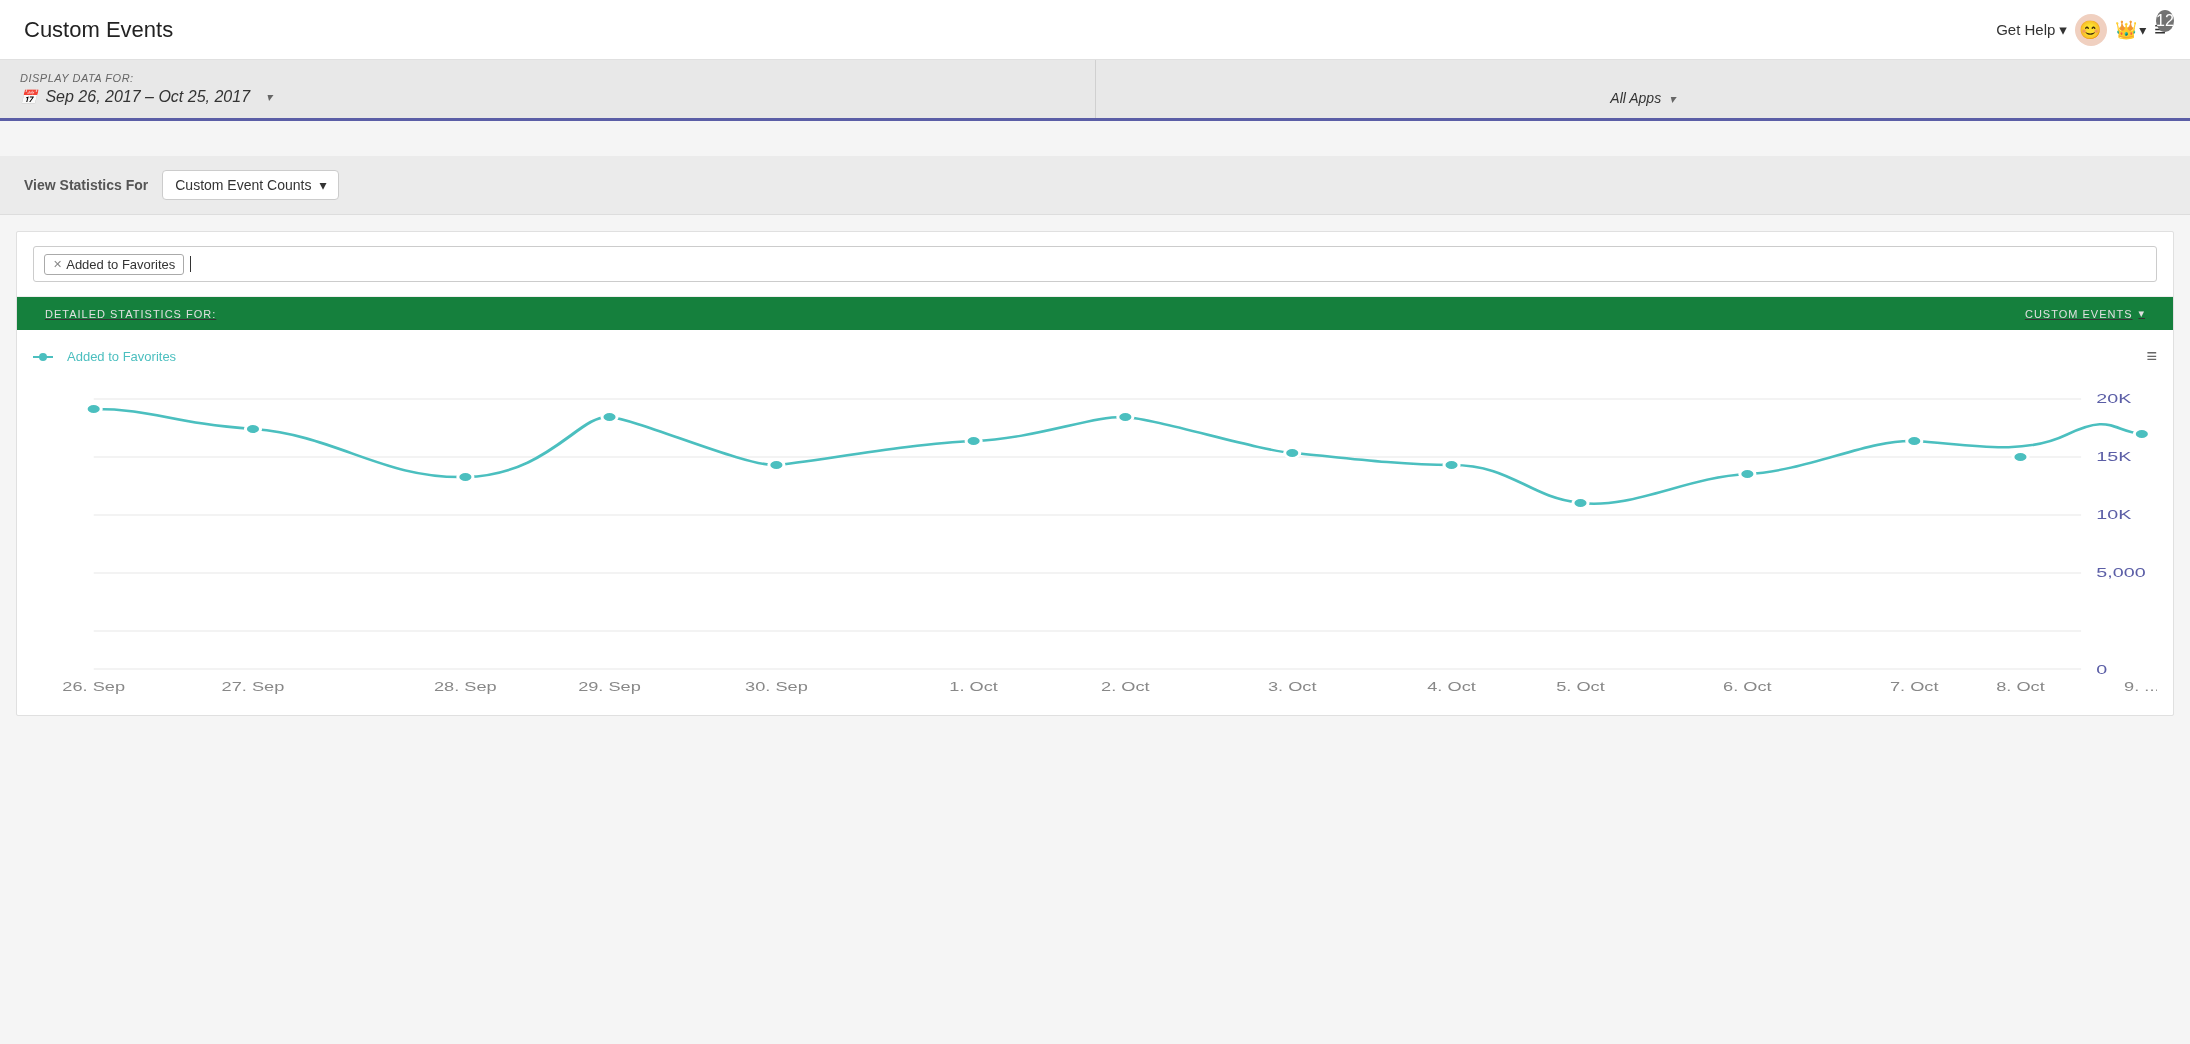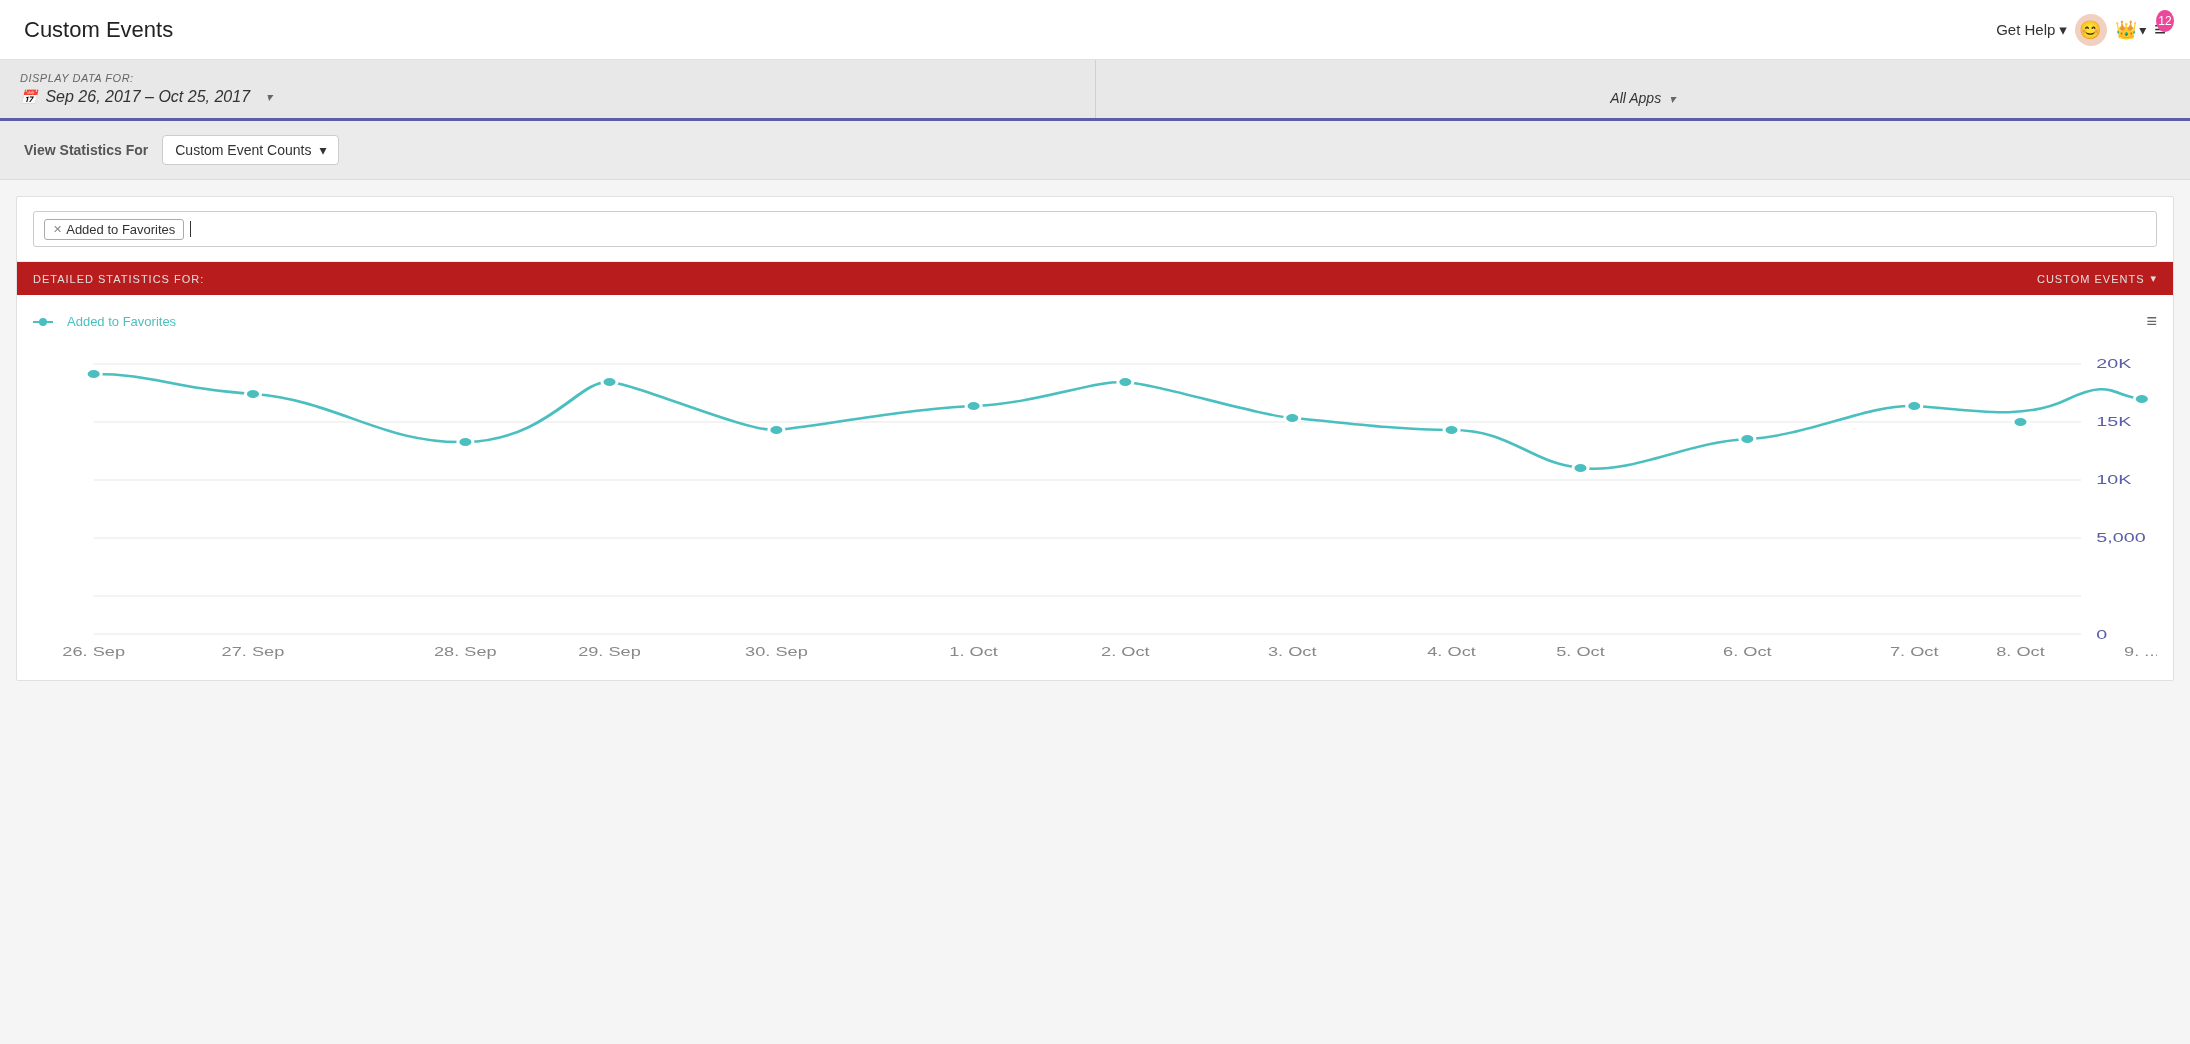--- a/index.html
+++ b/index.html
@@ -54,26 +54,26 @@
       gap: 2px;
       cursor: pointer;
     }
     .crown-icon { font-size: 18px; color: #f5a623; }
     .menu-icon {
       font-size: 20px;
       cursor: pointer;
       position: relative;
     }
     .badge {
-      background: #ec4899;
+      background: #737373;
       color: #fff;
       border-radius: 50%;
       width: 18px;
       height: 22px;
-      font-size: 12px;
+      font-size: 16px;
       display: flex;
       align-items: center;
       justify-content: center;
       position: absolute;
       top: -8px;
       right: -8px;
     }
     .badge-wrap { position: relative; }
 
     
@@ -113,20 +113,21 @@
     .dropdown-arrow { color: #666; font-size: 12px; margin-left: 8px; }
 
     
     .view-stats-bar {
       background: #ebebeb;
       padding: 14px 24px;
       display: flex;
       align-items: center;
       gap: 14px;
       border-bottom: 1px solid #ddd;
+      margin-top: 35px;
     }
     .view-stats-label {
       font-size: 14px;
       color: #555;
       font-weight: 600;
     }
     .stats-dropdown {
       background: #fff;
       border: 1px solid #ccc;
       border-radius: 4px;
@@ -167,25 +168,26 @@
       font-size: 13px;
       display: flex;
       align-items: center;
       gap: 4px;
     }
     .tag-close { color: #888; cursor: pointer; font-size: 11px; }
     .tag-cursor { width: 1px; height: 16px; background: #333; display: inline-block; }
 
     
     .stats-table-header {
-      background: #b91c1c;
+      background: #15803d;
       display: flex;
       align-items: center;
       justify-content: space-between;
-      padding: 10px 16px;
+      padding: 10px 28px;
+      text-decoration: underline;
     }
     .stats-table-label {
       font-size: 11px;
       color: #e0e0e0;
       text-transform: uppercase;
       letter-spacing: 1px;
     }
     .custom-events-dropdown {
       font-size: 11px;
       color: #e0e0e0;

